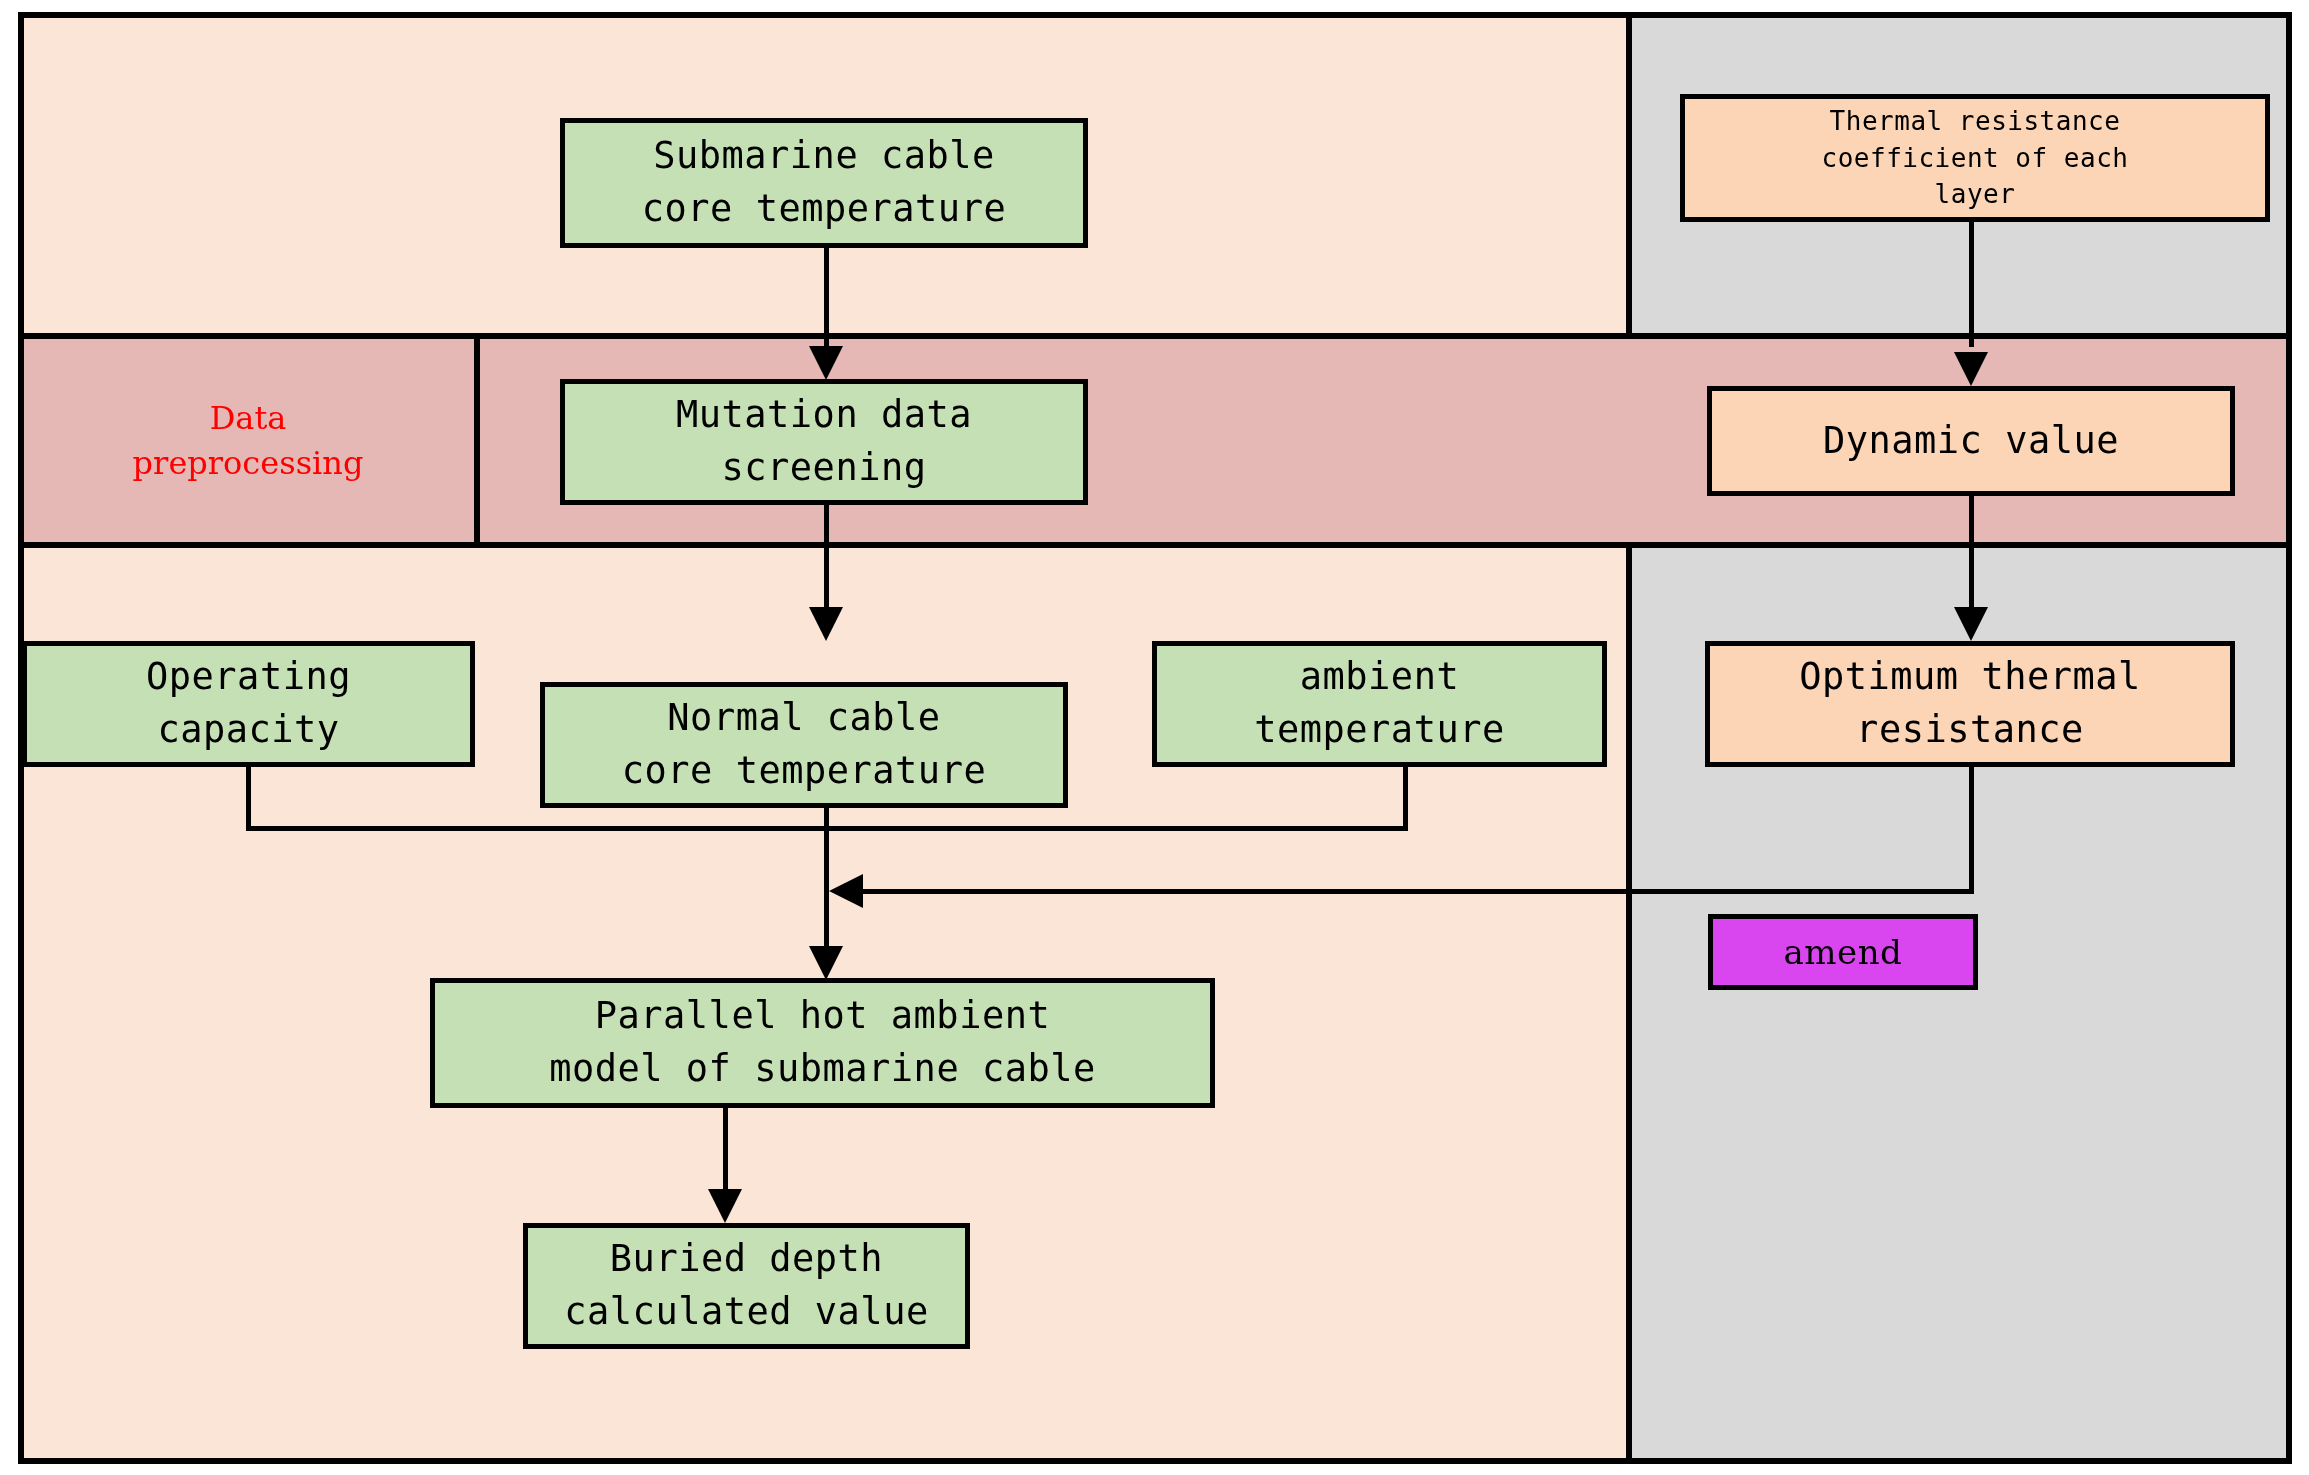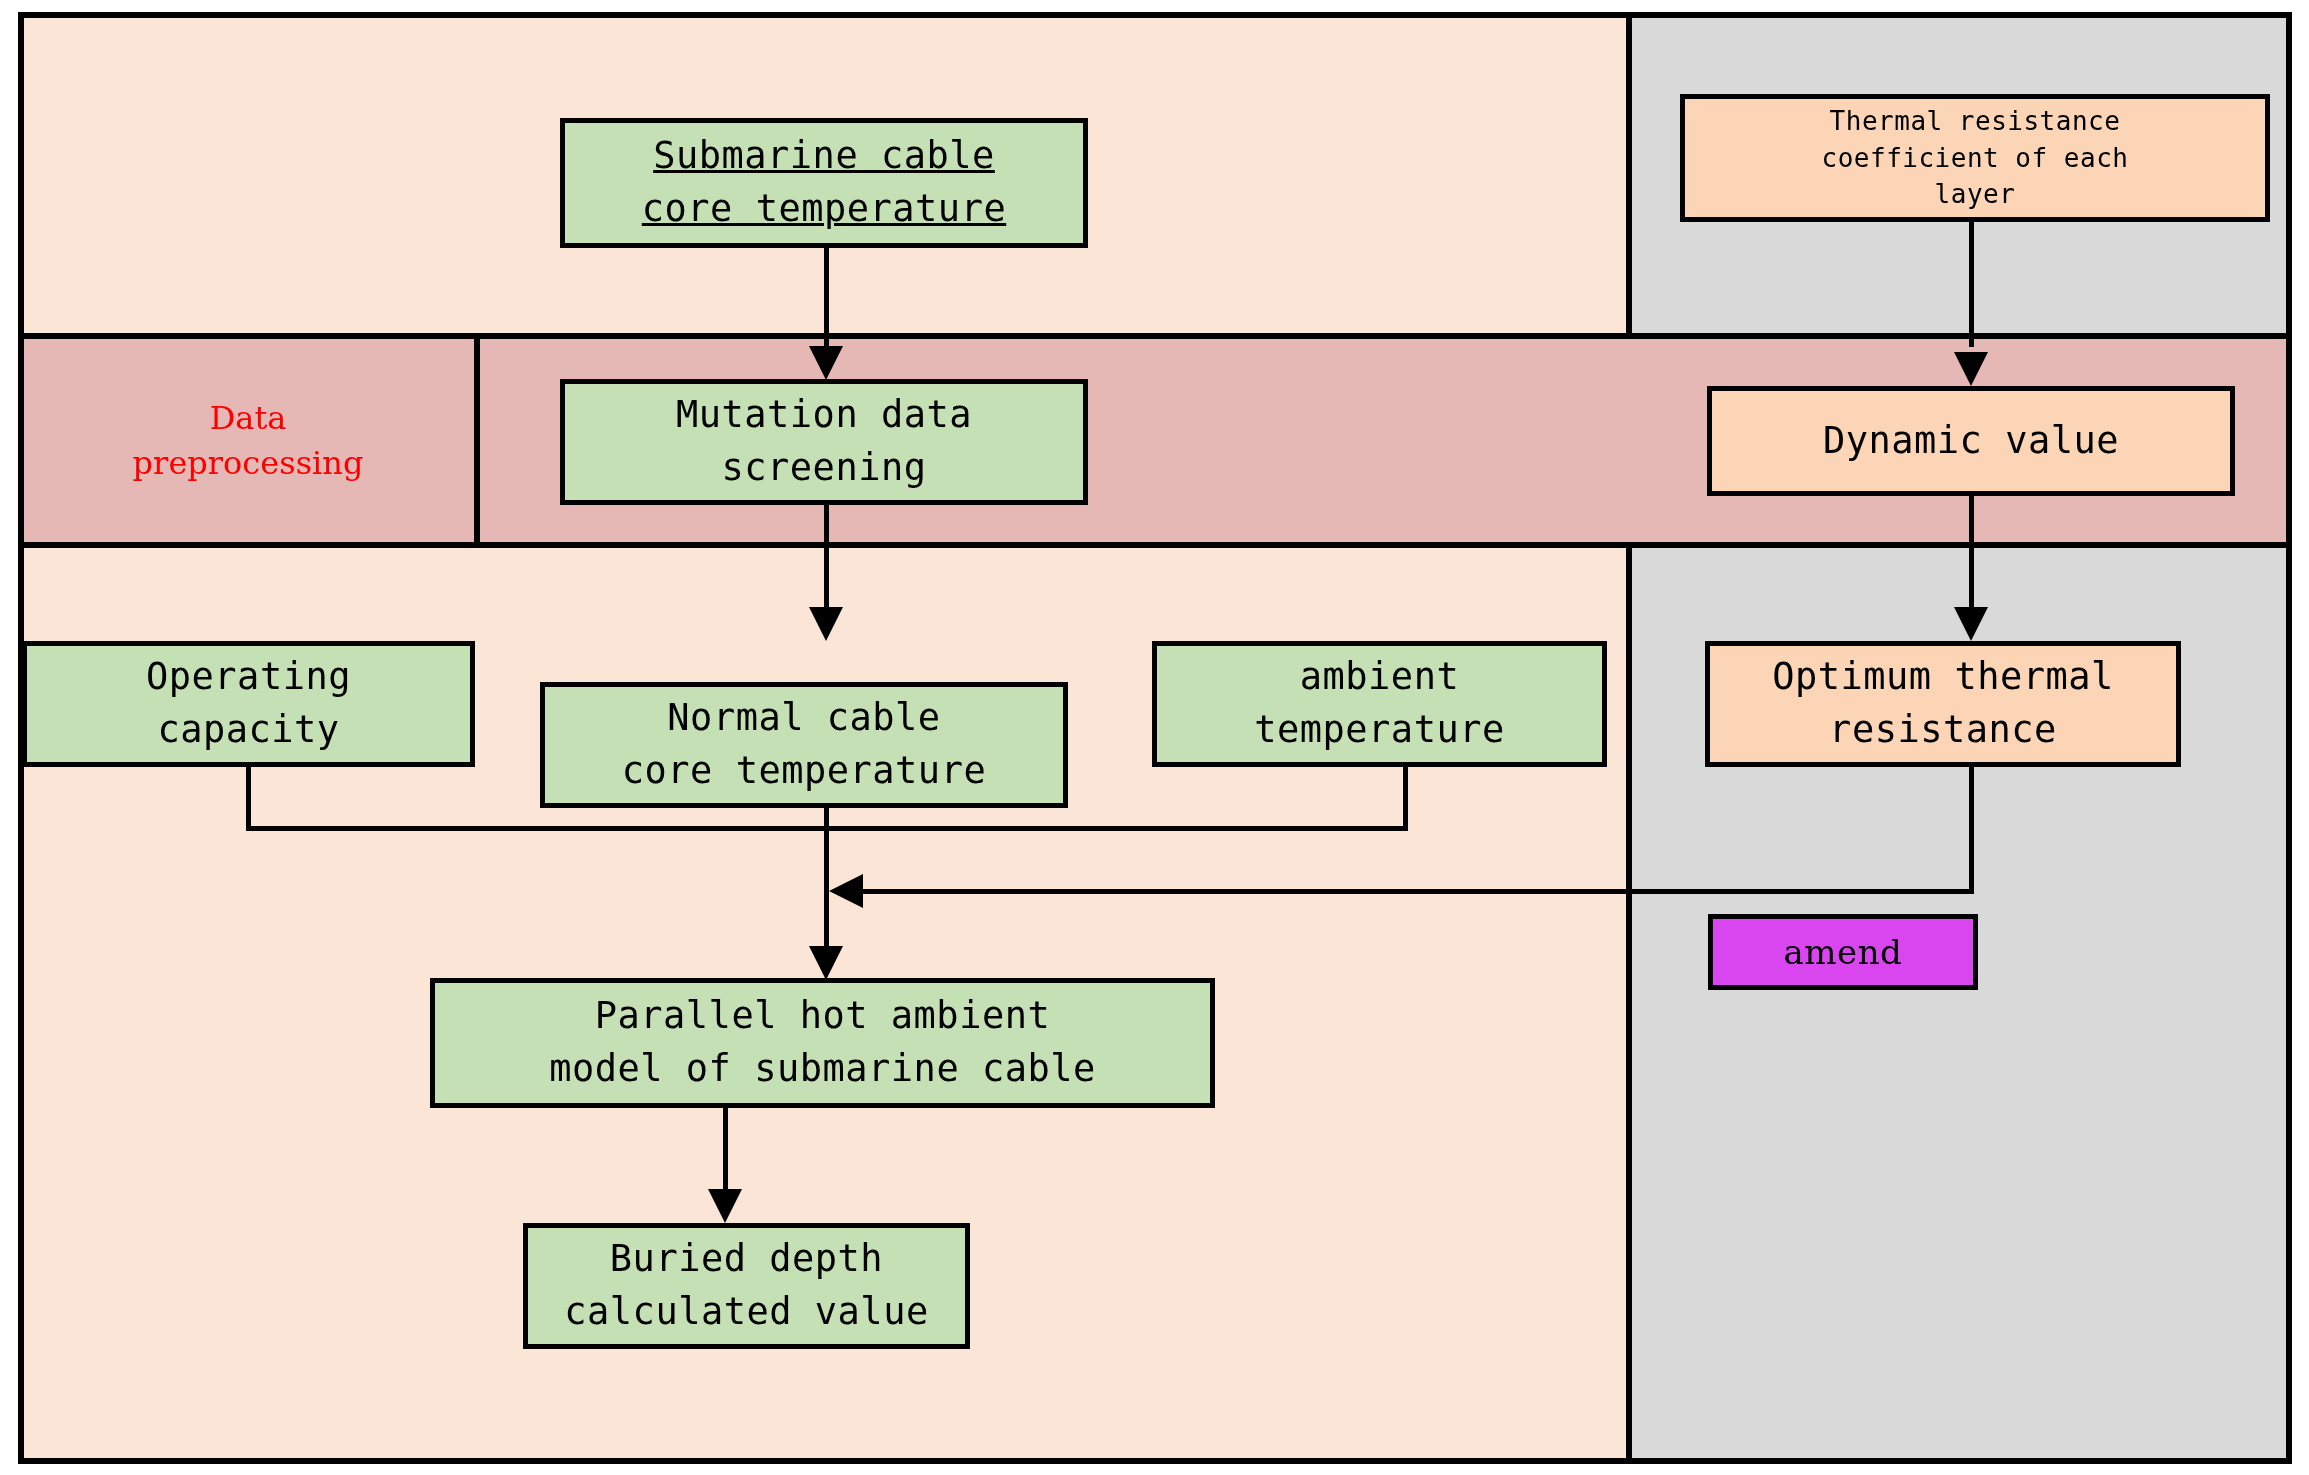--- a/index.html
+++ b/index.html
@@ -109,28 +109,28 @@
   .arrow-left {
     position: absolute;
     width: 0;
     height: 0;
     border-top: 17px solid transparent;
     border-bottom: 17px solid transparent;
     border-right: 34px solid #000000;
   }
 
   
-  #node-submarine-cable-core-temperature { left:560px;  top:118px;  width:528px;  height:130px; font-size:37px;text-decoration:underline; }
+  #node-submarine-cable-core-temperature { left:560px;  top:118px;  width:528px;  height:130px; font-size:37px; }
   #node-thermal-resistance-coefficient   { left:1680px; top:94px;   width:590px;  height:128px; font-size:26px; }
   #node-mutation-data-screening          { left:560px;  top:379px;  width:528px;  height:126px; font-size:37px; }
   #node-dynamic-value                    { left:1707px; top:386px;  width:528px;  height:110px; font-size:37px; }
   #node-operating-capacity               { left:22px;   top:641px;  width:453px;  height:126px; font-size:37px; }
   #node-normal-cable-core-temperature    { left:540px;  top:641px;  width:528px;  height:126px; font-size:37px;margin-top:41px; }
   #node-ambient-temperature              { left:1152px; top:641px;  width:455px;  height:126px; font-size:37px; }
-  #node-optimum-thermal-resistance       { left:1705px; top:641px;  width:476px;  height:126px; font-size:37px; }
+  #node-optimum-thermal-resistance       { left:1705px; top:641px;  width:530px;  height:126px; font-size:37px; }
   #node-amend                            { left:1708px; top:914px;  width:270px;  height:76px;  font-size:34px;
                                            font-family:"DejaVu Serif","Liberation Serif",serif; }
   #node-parallel-hot-circuit             { left:430px;  top:978px;  width:785px;  height:130px; font-size:37px; }
   #node-buried-depth                     { left:523px;  top:1223px; width:447px;  height:126px; font-size:37px; }
 
   #label-data-preprocessing { left:24px; top:340px; width:448px; height:202px; font-size:32px; }
 </style>
 </head>
 <body>
 

